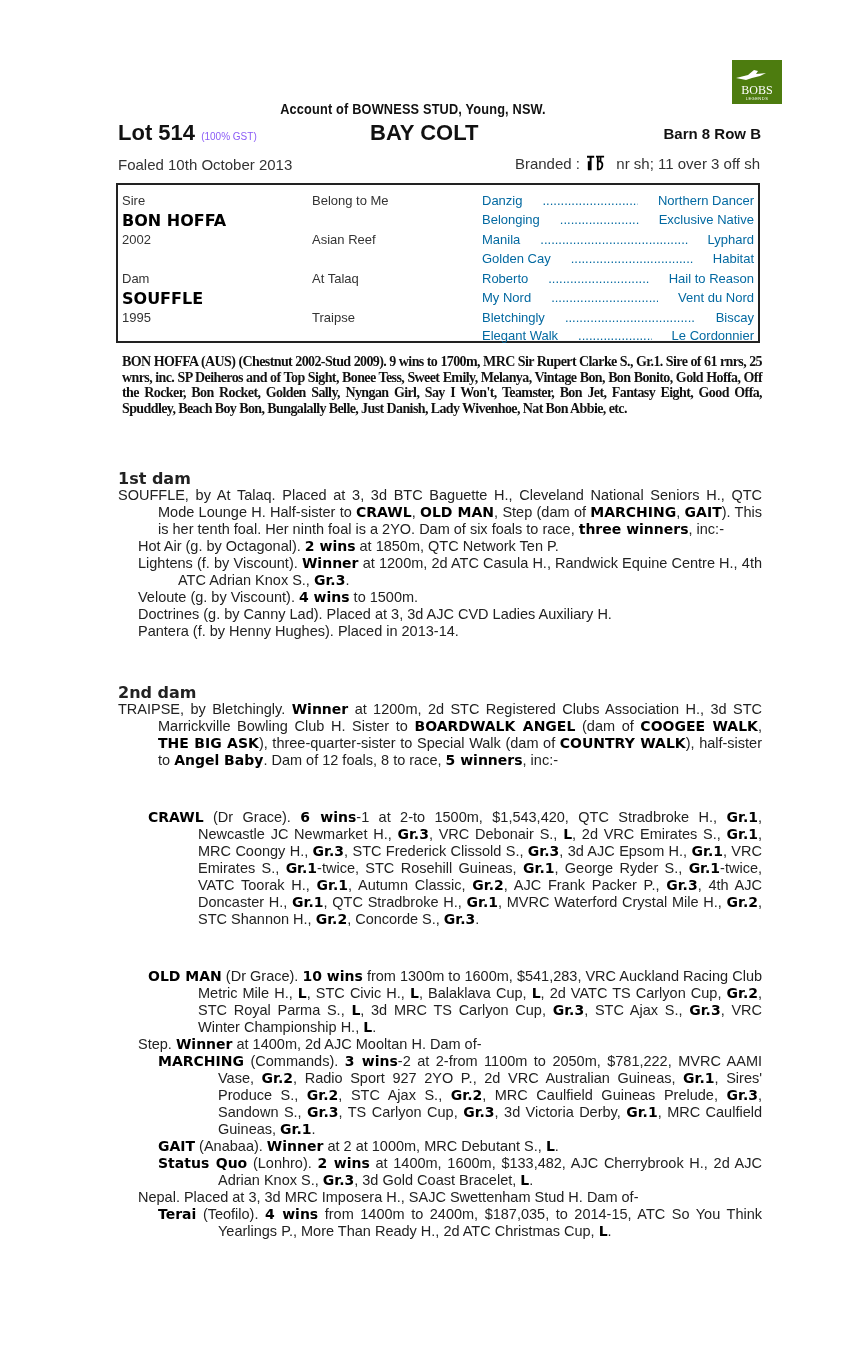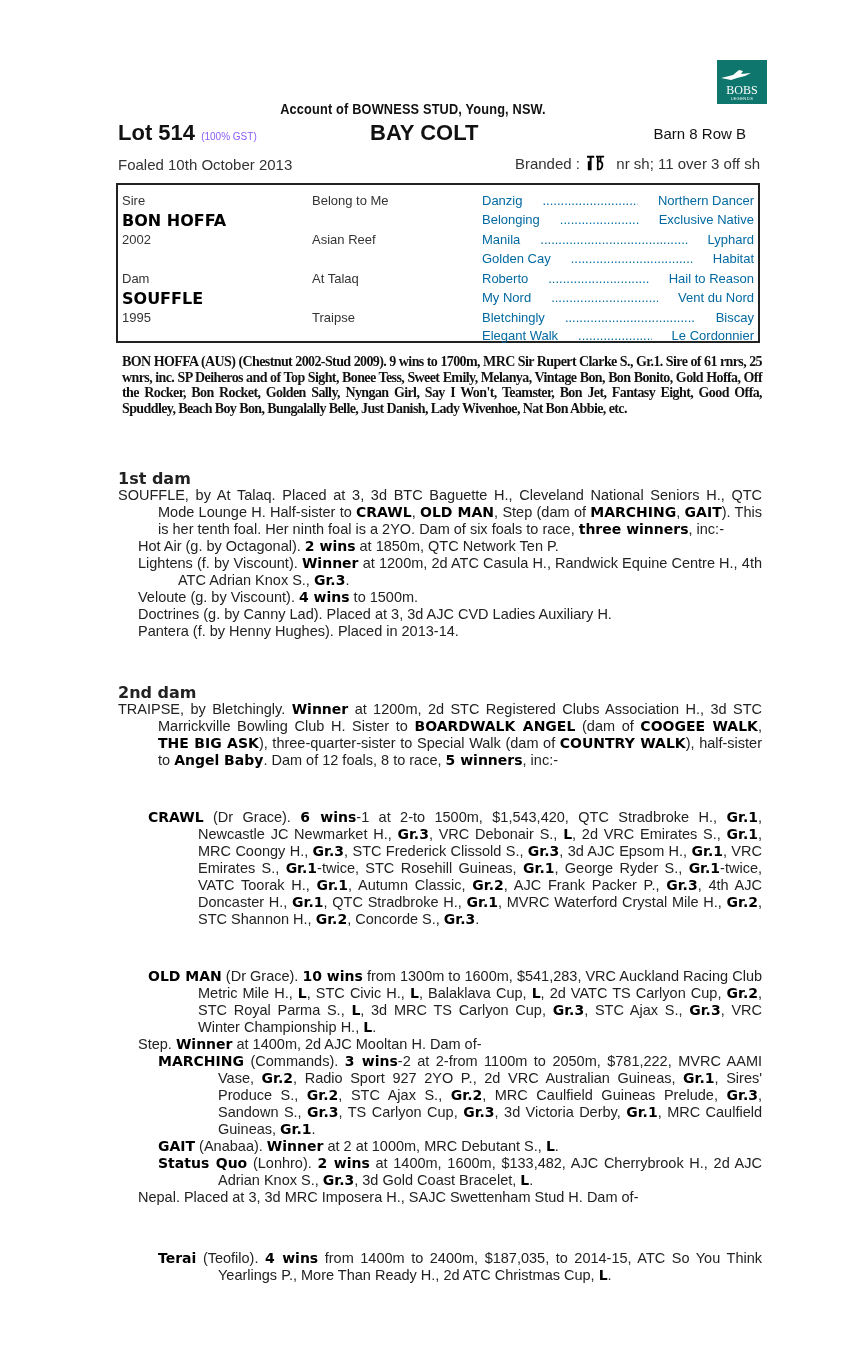--- a/index.html
+++ b/index.html
@@ -1,27 +1,27 @@
 <!DOCTYPE html>
 <html><head>
 <meta charset="utf-8">
 <style>
   html, body { margin: 0; padding: 0; background: #ffffff; }
   body { width: 860px; height: 1356px; position: relative; overflow: hidden; font-family: "Liberation Sans", sans-serif; color: #111; }
   .page { position: absolute; left: 118px; top: 0; width: 644px; }
-  .logo { position: absolute; left: 717px; top: 60px; width: 50px; height: 44px; background: #0f766e; color: #fff; text-align: center; }
+  .logo { position: absolute; left: 732px; top: 60px; width: 50px; height: 44px; background: #4d7c0f; color: #fff; text-align: center; }
   .logo .bird { display: block; height: 18px; margin-top: 6px; }
   .logo .bobs { display: block; font-family: "Liberation Serif", serif; font-size: 12px; line-height: 12px; letter-spacing: 0px; }
   .logo .sub { display: block; font-size: 4px; line-height: 5px; letter-spacing: 0.5px; }
   .account { position: absolute; top: 100px; left: 0; width: 590px; text-align: center; font-weight: bold; font-size: 15px; transform: scaleX(0.85); transform-origin: center; letter-spacing: 0.2px; }
   .lotline { position: absolute; top: 120px; left: 0; width: 644px; height: 26px; }
   .lot { position: absolute; left: 0; top: 0; font-weight: bold; font-size: 22px; }
   .gst { font-weight: normal; font-size: 10px; color: #8b5cf6; }
   .colt { position: absolute; left: 252px; top: 0; font-weight: bold; font-size: 22px; }
-  .barn { position: absolute; right: 16px; top: 5px; font-weight: normal; font-size: 15px; }
+  .barn { position: absolute; right: 1px; top: 5px; font-weight: bold; font-size: 15px; }
   .foaled { position: absolute; left: 0; top: 156px; font-size: 15px; color: #333; }
   .branded { position: absolute; right: 2px; top: 151px; font-size: 15px; color: #333; }
   .brandmark { display: inline-block; font-weight: bold; font-size: 20px; color: #000; margin: 0 6px 0 2px; vertical-align: -1px; font-family: "DejaVu Sans", sans-serif; }
   .pedigree { position: absolute; top: 183px; left: -2px; width: 644px; height: 160px; border: 2px solid #222; box-sizing: border-box; }
   .pedigree .cell { position: absolute; font-size: 13px; color: #333; white-space: nowrap; text-align: center; }
   .pedigree .big { font-weight: bold; font-size: 16px; color: #000; font-family: "DejaVu Sans", sans-serif; }
   .anc { position: absolute; left: 364px; width: 272px; font-size: 13px; color: #0369a1; display: flex; white-space: nowrap; gap: 20px; }
   .anc .dots { flex: 1; overflow: hidden; }
   .anc .dots::after { content: "........................................................................................................"; }
   .sireblurb { position: absolute; top: 354px; left: 4px; width: 640px; font-weight: bold; font-size: 14px; line-height: 15.5px; text-align: justify; font-family: Liberation Serif, serif; letter-spacing: -0.6px; }
@@ -142,16 +142,16 @@
     <div class="section-head">2nd dam</div>
     <div class="para hang0">TRAIPSE, by Bletchingly. <b>Winner</b> at 1200m, 2d STC Registered Clubs Association H., 3d STC Marrickville Bowling Club H. Sister to <b>BOARDWALK ANGEL</b> (dam of <b>COOGEE WALK</b>, <b>THE BIG ASK</b>), three-quarter-sister to Special Walk (dam of <b>COUNTRY WALK</b>), half-sister to <b>Angel Baby</b>. Dam of 12 foals, 8 to race, <b>5 winners</b>, inc:-</div>
     <div id="sd-progeny">
         <div class="para hang3" style="padding-left: 80px; text-indent: -50px;"><b>CRAWL</b> (Dr Grace). <b>6 wins</b>-1 at 2-to 1500m, $1,543,420, QTC Stradbroke H., <b>Gr.1</b>, Newcastle JC Newmarket H., <b>Gr.3</b>, VRC Debonair S., <b>L</b>, 2d VRC Emirates S., <b>Gr.1</b>, MRC Coongy H., <b>Gr.3</b>, STC Frederick Clissold S., <b>Gr.3</b>, 3d AJC Epsom H., <b>Gr.1</b>, VRC Emirates S., <b>Gr.1</b>-twice, STC Rosehill Guineas, <b>Gr.1</b>, George Ryder S., <b>Gr.1</b>-twice, VATC Toorak H., <b>Gr.1</b>, Autumn Classic, <b>Gr.2</b>, AJC Frank Packer P., <b>Gr.3</b>, 4th AJC Doncaster H., <b>Gr.1</b>, QTC Stradbroke H., <b>Gr.1</b>, MVRC Waterford Crystal Mile H., <b>Gr.2</b>, STC Shannon H., <b>Gr.2</b>, Concorde S., <b>Gr.3</b>.</div>
         <div class="para hang3" style="padding-left: 80px; text-indent: -50px;"><b>OLD MAN</b> (Dr Grace). <b>10 wins</b> from 1300m to 1600m, $541,283, VRC Auckland Racing Club Metric Mile H., <b>L</b>, STC Civic H., <b>L</b>, Balaklava Cup, <b>L</b>, 2d VATC TS Carlyon Cup, <b>Gr.2</b>, STC Royal Parma S., <b>L</b>, 3d MRC TS Carlyon Cup, <b>Gr.3</b>, STC Ajax S., <b>Gr.3</b>, VRC Winter Championship H., <b>L</b>.</div>
         <div class="para hang1" style="padding-left: 60px; text-indent: -40px;">Step. <b>Winner</b> at 1400m, 2d AJC Mooltan H. Dam of-</div>
         <div class="para hang2" style="padding-left: 100px; text-indent: -60px;"><b>MARCHING</b> (Commands). <b>3 wins</b>-2 at 2-from 1100m to 2050m, $781,222, MVRC AAMI Vase, <b>Gr.2</b>, Radio Sport 927 2YO P., 2d VRC Australian Guineas, <b>Gr.1</b>, Sires' Produce S., <b>Gr.2</b>, STC Ajax S., <b>Gr.2</b>, MRC Caulfield Guineas Prelude, <b>Gr.3</b>, Sandown S., <b>Gr.3</b>, TS Carlyon Cup, <b>Gr.3</b>, 3d Victoria Derby, <b>Gr.1</b>, MRC Caulfield Guineas, <b>Gr.1</b>.</div>
         <div class="para hang2" style="padding-left: 100px; text-indent: -60px;"><b>GAIT</b> (Anabaa). <b>Winner</b> at 2 at 1000m, MRC Debutant S., <b>L</b>.</div>
         <div class="para hang2" style="padding-left: 100px; text-indent: -60px;"><b>Status Quo</b> (Lonhro). <b>2 wins</b> at 1400m, 1600m, $133,482, AJC Cherrybrook H., 2d AJC Adrian Knox S., <b>Gr.3</b>, 3d Gold Coast Bracelet, <b>L</b>.</div>
         <div class="para hang1" style="padding-left: 60px; text-indent: -40px;">Nepal. Placed at 3, 3d MRC Imposera H., SAJC Swettenham Stud H. Dam of-</div>
-        <div class="para hang2" style="padding-left: 100px; text-indent: -60px; margin-top: 44px;"><b>Terai</b> (Teofilo). <b>4 wins</b> from 1400m to 2400m, $187,035, to 2014-15, ATC So You Think Yearlings P., More Than Ready H., 2d ATC Christmas Cup, <b>L</b>.</div>
+        <div class="para hang2" style="padding-left: 100px; text-indent: -60px;"><b>Terai</b> (Teofilo). <b>4 wins</b> from 1400m to 2400m, $187,035, to 2014-15, ATC So You Think Yearlings P., More Than Ready H., 2d ATC Christmas Cup, <b>L</b>.</div>
       </div>
   </div>
 </div>
 
 </body></html>

